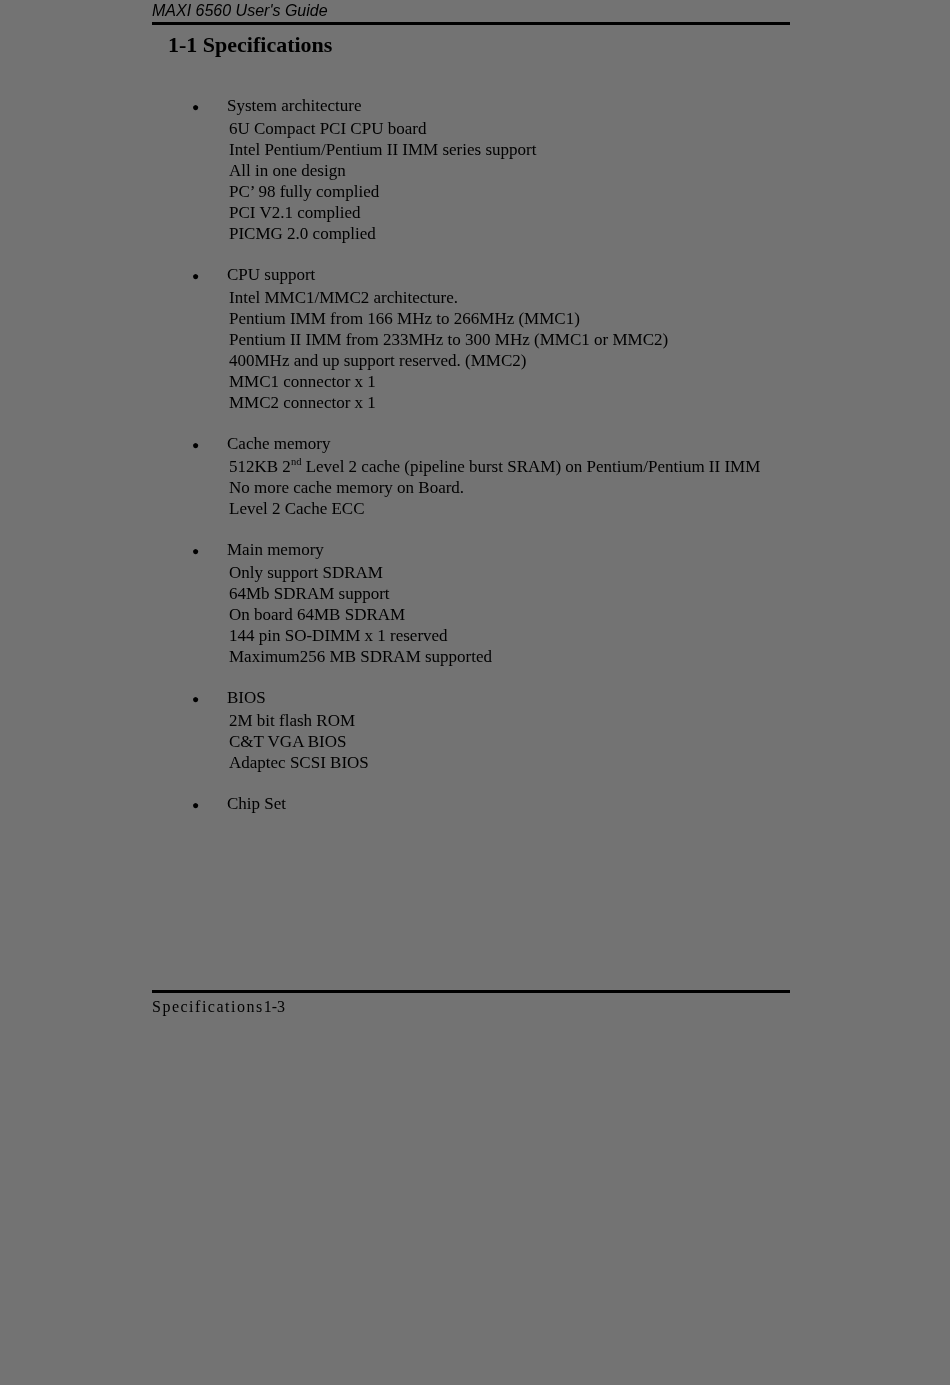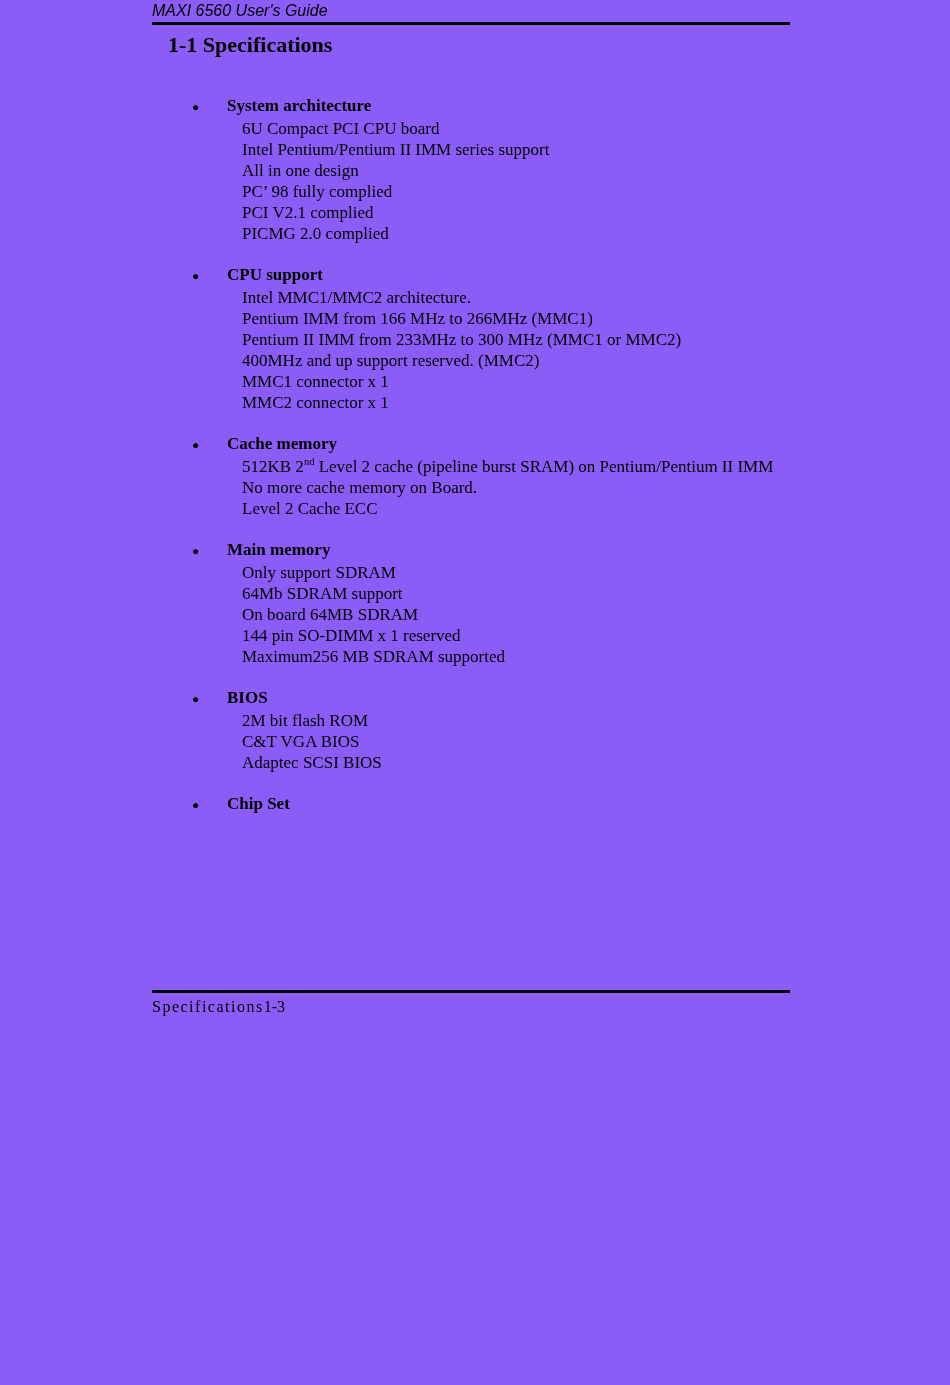--- a/index.html
+++ b/index.html
@@ -4,21 +4,21 @@
 <style>
   html, body {
     margin: 0;
     padding: 0;
     background: #ffffff;
   }
   .page {
     position: relative;
     width: 950px;
     height: 1385px;
-    background: #8b5cf6;
+    background: #737373;
     color: #000000;
     font-family: "Liberation Serif", serif;
     overflow: hidden;
   }
 
   
   .doc-header {
     position: absolute;
     top: 2px;
     left: 152px;
@@ -65,24 +65,24 @@
   }
   .bullet-cell {
     width: 35px;
     flex: 0 0 35px;
   }
   .bullet-icon {
     font-size: 12px;
     line-height: 21px;
   }
   .section-title {
-    font-weight: bold;
+    font-weight: normal;
   }
   .section-lines {
-    margin-left: 50px;
+    margin-left: 37px;
   }
   .spec-line {
     white-space: pre-wrap;
   }
   .spec-line sup {
     font-size: 0.62em;
     vertical-align: super;
     line-height: 0;
   }
 

